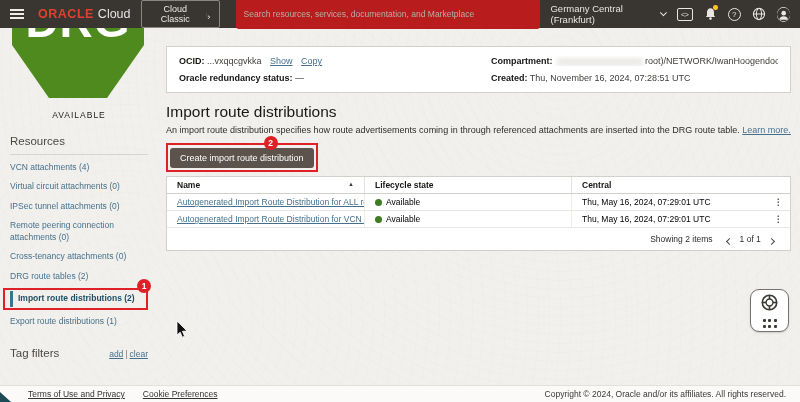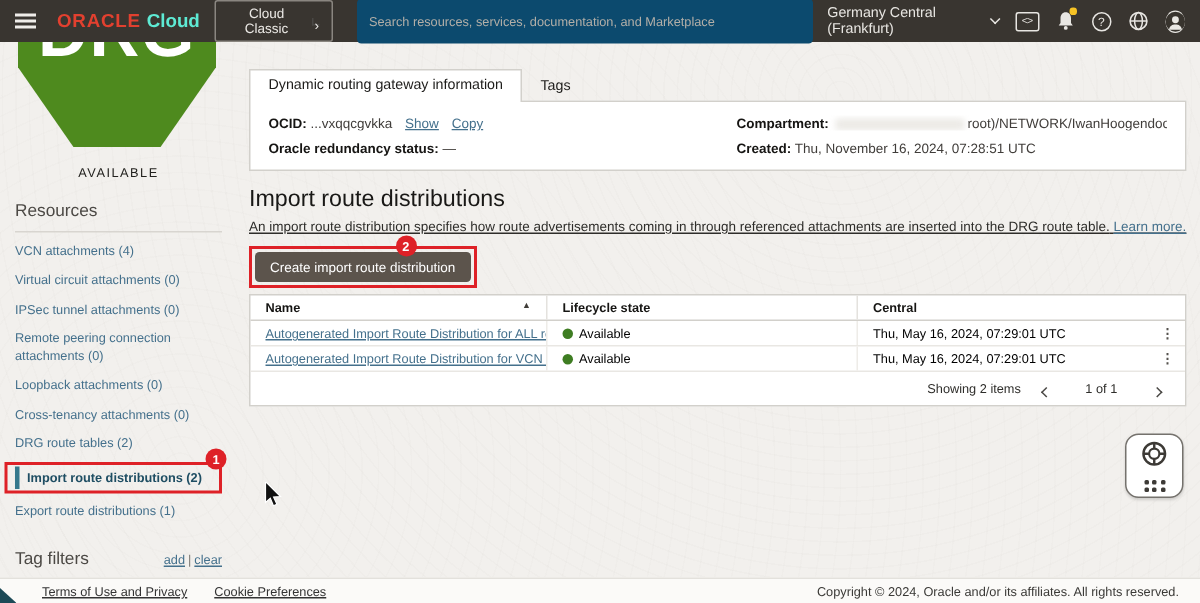--- a/index.html
+++ b/index.html
@@ -8,26 +8,26 @@
          background:#f2f0ed; }
   #stage { position:absolute; inset:0; width:800px; height:402px; overflow:hidden; }
 
   
   .topbar { position:absolute; top:0; left:0; right:0; height:28px; background:#393530;
             display:flex; align-items:center; padding:0 10px; gap:10px; z-index:40; }
   .hamburger { width:15px; display:flex; flex-direction:column; gap:2.5px; cursor:pointer; }
   .hamburger i { display:block; height:1.5px; background:#efedе9; background:#efede9; }
   .brand { display:flex; align-items:baseline; gap:4px; margin-left:4px; }
   .brand .oracle { color:#e2402f; font-weight:bold; font-size:12.5px; letter-spacing:.5px; }
-  .brand .cloud  { color:#5eead4; font-size:12.5px; font-weight:700; }
+  .brand .cloud  { color:#e5e5e5; font-size:12.5px; font-weight:400; }
   .classic-btn { border:1px solid #8a8680; border-radius:2px; color:#eceae6; font-size:9px;
                  padding:3px 8px; display:flex; align-items:center; gap:5px; background:transparent; }
   .classic-btn .chev { font-size:9px; }
   .search-wrap { width:325px; margin-left:6px; }
-  .search-wrap input { width:100%; height:17px; background:#0c4a6e; border:none; border-radius:3px;
+  .search-wrap input { width:100%; height:17px; background:#b91c1c; border:none; border-radius:3px;
                  color:#cfcbc4; font-size:8.5px; padding:15px 8px; font-family:"Liberation Sans",sans-serif; }
   .search-wrap input::placeholder { color:#b3afa8; }
   .tb-right { margin-left:auto; display:flex; align-items:center; gap:11px; color:#e8e6e2; }
   .region { display:flex; align-items:center; gap:5px; font-size:9.5px; cursor:pointer; }
   .caret-down { width:5px; height:5px; border-right:1.2px solid #e8e6e2; border-bottom:1.2px solid #e8e6e2;
                 transform:rotate(45deg); margin-top:-3px; }
   .tb-icon { position:relative; display:flex; align-items:center; justify-content:center; cursor:pointer; }
   .code-box { width:16px; height:13px; border:1px solid #e8e6e2; border-radius:2px;
               font-size:7px; letter-spacing:-0.5px; display:flex; align-items:center; justify-content:center;
               color:#e8e6e2; }
@@ -79,21 +79,21 @@
   .info-panel { background:#fff; border:1px solid #d2d0cb; padding:9px 12px;
                 display:grid; grid-template-columns:300px 1fr; grid-column-gap:12px;
                 grid-row-gap:7px; font-size:9px; position:relative; z-index:1; }
   .kv { white-space:nowrap; overflow:hidden; }
   .kv b { color:#161513; }
   .kv .val { color:#403d3a; }
   .redact { display:inline-block; width:86px; height:8px; background:#eceae6; border-radius:2px;
             filter:blur(2px); vertical-align:middle; margin:0 2px; }
   .mini-link { color:#44708c; text-decoration:underline; cursor:pointer; margin-left:6px; }
   .page-title { margin-top:10px; font-size:15.5px; font-weight:500; color:#191816; }
-  .desc { margin-top:4px; font-size:9px; color:#2e2d2a; white-space:nowrap;text-decoration:underline; }
+  .desc { margin-top:4px; font-size:9px; color:#2e2d2a; white-space:nowrap; }
   .desc a { color:#44708c; text-decoration:underline; cursor:pointer; }
   .red-box2 { display:inline-block; border:2px solid #de2127; padding:2px; position:relative;
               margin-top:8px; }
   .badge.b2 { top:-9px; right:38px; }
   .create-btn { background:#5c544c; color:#fff; border:none; border-radius:3px; font-size:9px;
                 padding:5px 10px; cursor:pointer; font-family:"Liberation Sans",sans-serif; }
 
   
   .tbl { background:#fff; border:1px solid #d2d0cb; margin-top:4px; font-size:8.5px; }
   .trow { display:grid; grid-template-columns:197px 207px 1fr 26px; align-items:center; }
@@ -103,21 +103,21 @@
   .tbody .c2, .tbody .c3 { border-left:1px solid #eeece8; }
   .tbody { border-bottom:1px solid #e9e7e3; }
   .sort { float:right; font-size:6px; color:#3f3c38; margin-top:1px; }
   .row-link { color:#44708c; text-decoration:underline; cursor:pointer; }
   .dot { display:inline-block; width:7px; height:7px; border-radius:50%; background:#3e7d22;
          margin-right:4px; vertical-align:-1px; }
   .kebab { text-align:center; color:#55524e; font-size:9px; font-weight:bold; cursor:pointer;
            letter-spacing:0; }
   .tfoot { display:flex; justify-content:flex-end; align-items:center; gap:14px; padding:6px 16px;
            color:#2e2d2a; }
-  .pager { display:flex; align-items:flex-end; gap:24px; }
+  .pager { display:flex; align-items:flex-end; gap:8px; }
   .chev { width:5px; height:5px; border-left:1.3px solid #4a4845; border-bottom:1.3px solid #4a4845;
           display:inline-block; cursor:pointer; }
   .chev.left  { transform:rotate(45deg); }
   .chev.right { transform:rotate(-135deg); }
 
   
   .float-widget { position:absolute; right:11px; top:289px; width:39px; height:43px; background:#fff;
                   border:1px solid #75726d; border-radius:9px; z-index:45;
                   display:flex; flex-direction:column; align-items:center; justify-content:center;
                   gap:3px; box-shadow:0 1px 2px rgba(0,0,0,.15); }
@@ -201,45 +201,40 @@
       </div>
       <div class="avail">AVAILABLE</div>
 
       <div class="side-h">Resources</div>
       <div class="side-div"></div>
 
       <a class="side-item">VCN attachments (4)</a>
       <a class="side-item">Virtual circuit attachments (0)</a>
       <a class="side-item">IPSec tunnel attachments (0)</a>
       <a class="side-item">Remote peering connection attachments (0)</a>
-      <a class="side-item">Loopback attachments (0)</a>
       <a class="side-item">Cross-tenancy attachments (0)</a>
       <a class="side-item">DRG route tables (2)</a>
 
       <span class="red-box1">
         <a class="side-item active">Import route distributions (2)</a>
         <span class="badge b1">1</span>
       </span>
 
       <a class="side-item">Export route distributions (1)</a>
 
       <div class="tagrow">
         <span class="side-h">Tag filters</span>
         <span class="taglinks">
           <a>add</a><span class="sep">|</span><a>clear</a>
         </span>
       </div>
 
     </div>
 
     <div class="main">
-      <div class="tabs">
-        <span class="tab active">Dynamic routing gateway information</span>
-        <span class="tab">Tags</span>
-      </div>
 
       <div class="info-panel">
         <div class="kv">
           <b>OCID:</b>
           <span class="val">...vxqqcgvkka</span>
           <a class="mini-link">Show</a>
           <a class="mini-link">Copy</a>
         </div>
         <div class="kv">
           <b>Compartment:</b>

